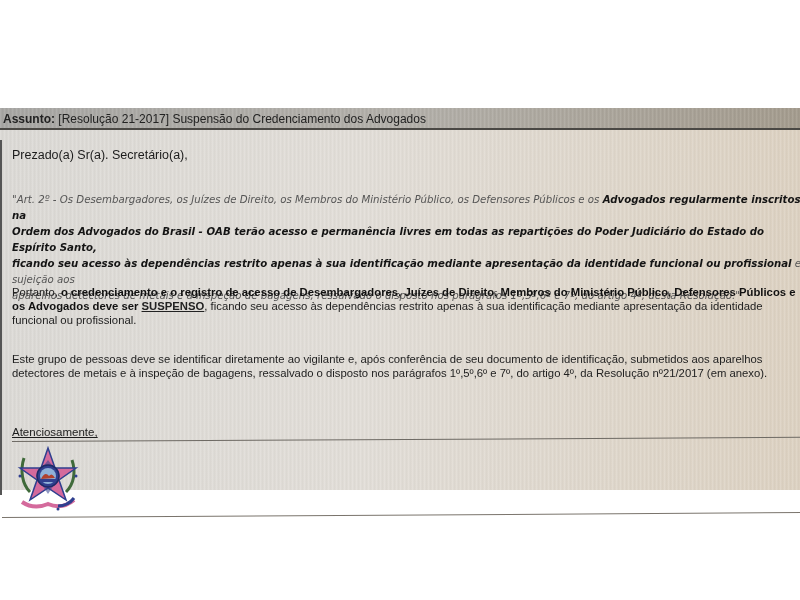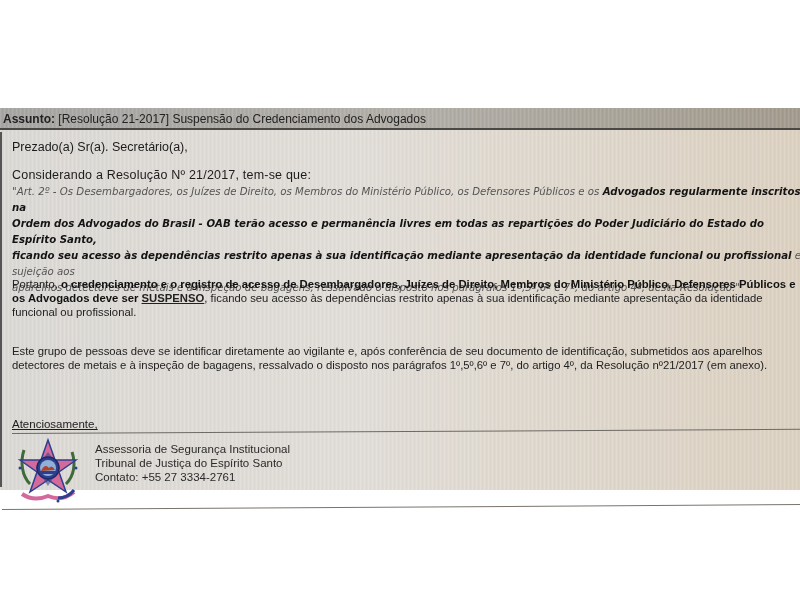--- a/index.html
+++ b/index.html
@@ -36,21 +36,21 @@
       line-height: 22px;
       padding-left: 3px;
       box-sizing: border-box;
       white-space: nowrap;
       color: #222;
     }
     .subject-label { font-weight: bold; }
     .body {
       position: absolute;
       left: 0;
-      top: 24px;
+      top: 32px;
       width: 800px;
       height: 355px;
       border-left: 2px solid #555;
       box-sizing: border-box;
       padding-left: 16px;
     }
     .line {
       position: absolute;
       left: 10px;
       white-space: nowrap;
@@ -126,21 +126,20 @@
 
   <div class="subject-bar">
     <span class="subject-label">Assunto:</span>
     <span>[Resolução 21-2017] Suspensão do Credenciamento dos Advogados</span>
   </div>
 
   <div class="body">
 
     <div class="line greet">Prezado(a) Sr(a). Secretário(a),</div>
 
-    <div class="line consid">Considerando a Resolução Nº 21/2017, tem-se que:</div>
 
     <div class="quote">
       <div><span class="soft">"Art. 2º - Os Desembargadores, os Juízes de Direito, os Membros do Ministério Público, os Defensores Públicos e os </span><b>Advogados regularmente inscritos na</b></div>
       <div><b>Ordem dos Advogados do Brasil - OAB terão acesso e permanência livres em todas as repartições do Poder Judiciário do Estado do Espírito Santo,</b></div>
       <div><b>ficando seu acesso às dependências restrito apenas à sua identificação mediante apresentação da identidade funcional ou profissional</b><span class="soft"> e sujeição aos</span></div>
       <div><span class="soft">aparelhos detectores de metais e à inspeção de bagagens, ressalvado o disposto nos parágrafos 1º,5º,6º e 7º, do artigo 4º, desta Resolução."</span></div>
     </div>
 
     <div class="para para2"><span>Portanto, </span><b>o credenciamento e o registro de acesso de Desembargadores, Juízes de Direito, Membros do Ministério Público, Defensores Públicos e os Advogados deve ser </b><span class="suspended">SUSPENSO</span><span>, ficando seu acesso às dependências restrito apenas à sua identificação mediante apresentação da identidade funcional ou profissional.</span></div>
 
@@ -161,21 +160,16 @@
         <path d="M27 33 Q31 25 35 30 Q38 26 41 32 Z" fill="#b0412e"></path>
         <rect x="26" y="33" width="16" height="3" fill="#2f3f8f"></rect>
         <path d="M8 56 Q20 64 34 58 Q48 64 60 54" stroke="#d46a9c" stroke-width="4" fill="none"></path>
         <path d="M44 60 Q54 60 60 52" stroke="#2f3f8f" stroke-width="3" fill="none"></path>
         <circle cx="6" cy="30" r="1.5" fill="#2f3f8f"></circle>
         <circle cx="62" cy="30" r="1.5" fill="#2f3f8f"></circle>
         <circle cx="44" cy="63" r="1.5" fill="#2f3f8f"></circle>
       </svg>
     </div>
 
-    <div class="sig-text">
-      <div>Assessoria de Segurança Institucional</div>
-      <div>Tribunal de Justiça do Espírito Santo</div>
-      <div>Contato: +55 27 3334-2761</div>
-    </div>
 
     <div class="bottom-rule"></div>
   </div>
 </div>
 
 </body></html>

